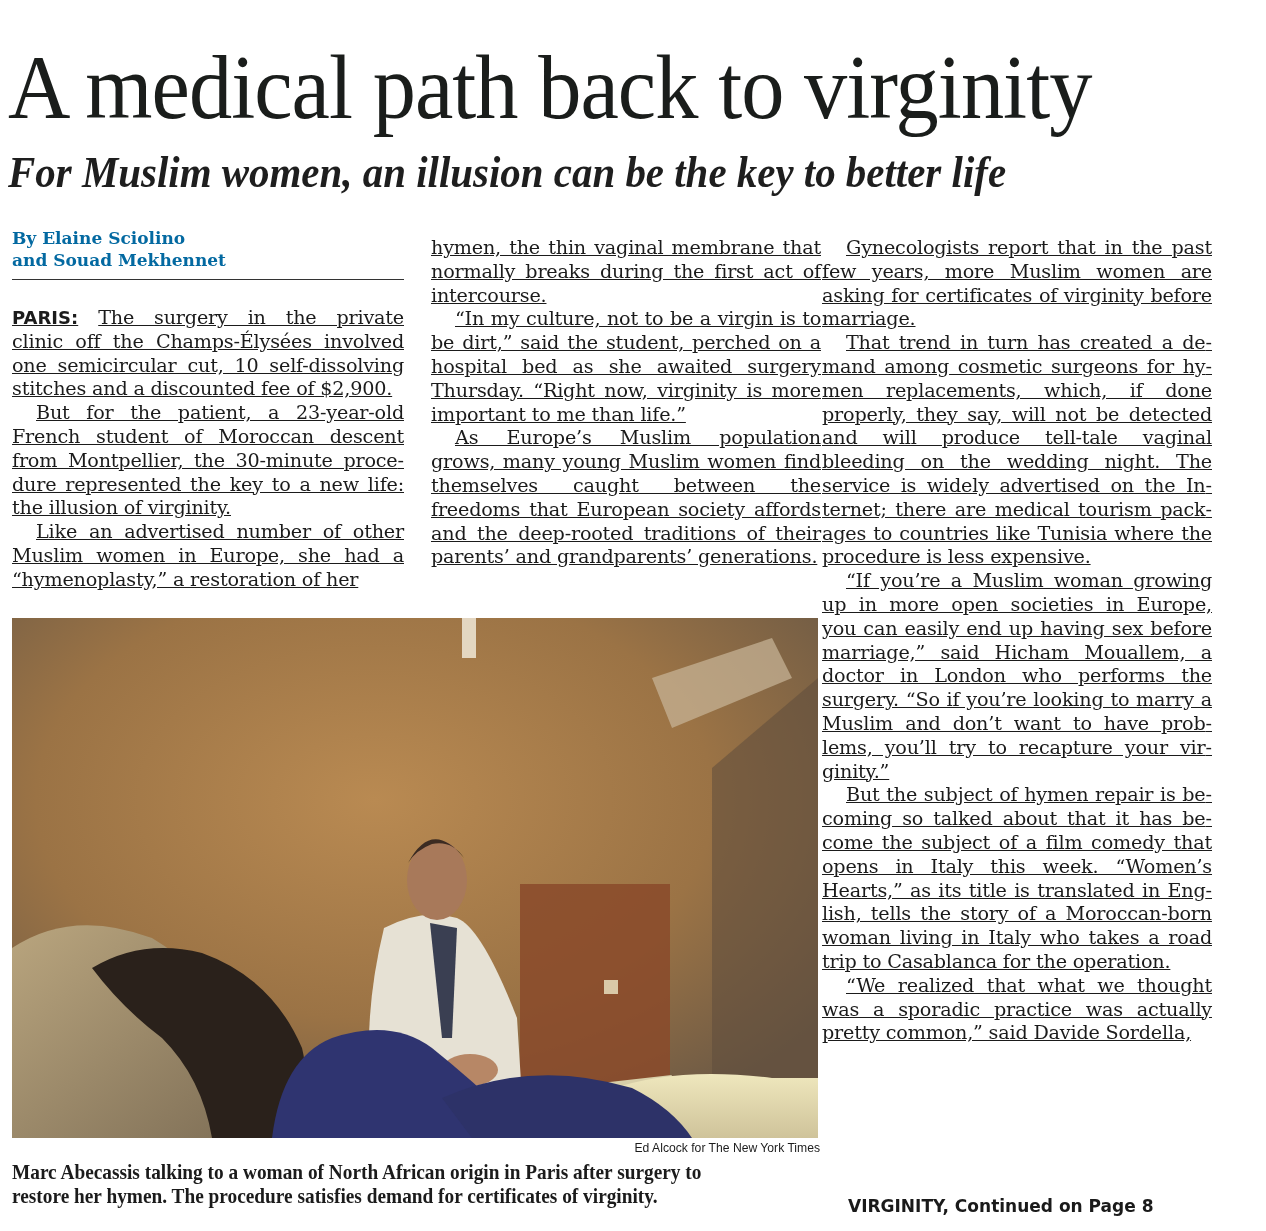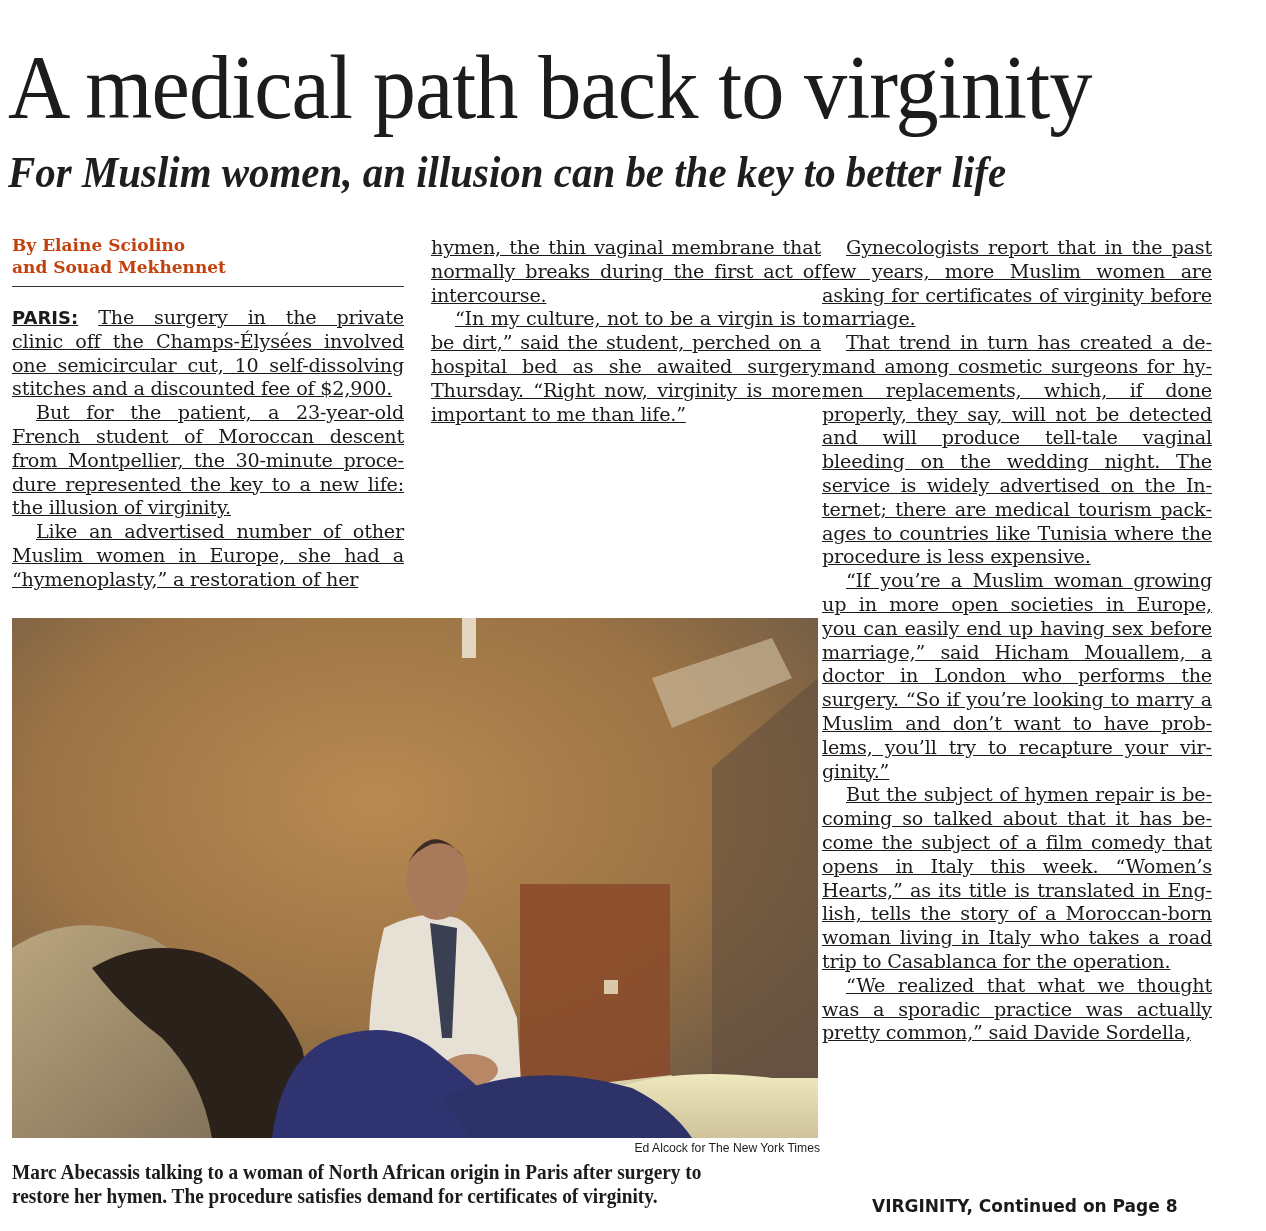--- a/index.html
+++ b/index.html
@@ -5,27 +5,27 @@
   html, body { margin: 0; padding: 0; background: #ffffff; }
   body { width: 1266px; height: 1231px; position: relative; overflow: hidden; color: #1c1c1c; font-family: "DejaVu Serif", serif; }
   .headline { position: absolute; left: 8px; top: 38px; width: 1250px; font-family: "Liberation Serif", serif; font-size: 90px; line-height: 100px; letter-spacing: -1px; color: #1a1d1b; white-space: nowrap; margin: 0; font-weight: normal; transform: scaleX(0.96); transform-origin: left top; }
   .deck { position: absolute; left: 8px; top: 148px; font-family: "Liberation Serif", serif; font-style: italic; font-weight: bold; font-size: 44px; line-height: 50px; color: #1e1e1e; white-space: nowrap; margin: 0; transform: scaleX(0.93); transform-origin: left top; }
   .col { position: absolute; font-family: "DejaVu Serif", serif; font-size: 19.2px; line-height: 23.8px; text-align: justify; color: #1b1b1b; letter-spacing: -0.2px; }
   .col p { margin: 0; text-indent: 24px; hyphens: manual; text-decoration: underline; }
   .col p.noindent { text-indent: 0; }
   .col1 { left: 12px; top: 306px; width: 392px; }
   .col2 { left: 431px; top: 236px; width: 390px; }
   .col3 { left: 822px; top: 236px; width: 390px; }
-  .byline { position: absolute; left: 12px; top: 234px; width: 392px; font-family: "DejaVu Serif", serif; font-weight: bold; font-size: 17px; line-height: 22px; color: #c2410c; padding-bottom: 8px; border-bottom: 1.5px solid #333; }
+  .byline { position: absolute; left: 12px; top: 227px; width: 392px; font-family: "DejaVu Serif", serif; font-weight: bold; font-size: 17px; line-height: 22px; color: #0369a1; padding-bottom: 8px; border-bottom: 1.5px solid #333; }
   .dateline { font-family: "DejaVu Sans", sans-serif; font-weight: bold; font-size: 18px; letter-spacing: 0; margin-right: 20px; }
   .photo { position: absolute; left: 12px; top: 618px; width: 806px; height: 520px; overflow: hidden; background: linear-gradient(180deg, #8d6a3f 0%, #a77c4a 30%, #8a6a43 55%, #6c5a44 100%); }
   .credit { position: absolute; left: 400px; top: 1140px; width: 420px; text-align: right; font-family: "Liberation Sans", sans-serif; font-size: 13.5px; color: #1c1c1c; transform: scaleX(0.9); transform-origin: right top; }
   .caption { position: absolute; left: 12px; top: 1160px; width: 820px; font-family: "Liberation Serif", serif; font-weight: bold; font-size: 21px; line-height: 24px; color: #1b1b1b; transform: scaleX(0.92); transform-origin: left top; white-space: nowrap; }
   .caption div { white-space: nowrap; }
-  .jump { position: absolute; left: 872px; top: 1196px; font-family: "DejaVu Sans", sans-serif; font-weight: bold; font-size: 17px; color: #1a1a1a; }
+  .jump { position: absolute; left: 848px; top: 1196px; font-family: "DejaVu Sans", sans-serif; font-weight: bold; font-size: 17px; color: #1a1a1a; }
   svg { display: block; }
 </style>
 </head>
 <body>
 
 <h1 class="headline">A medical path back to virginity</h1>
 <h2 class="deck">For Muslim women, an illusion can be the key to better life</h2>
 
 <div class="byline">
   <div>By Elaine Sciolino</div>
@@ -34,20 +34,21 @@
 
 <div class="col col1">
   <p class="noindent"><span class="dateline">PARIS:</span><span>The surgery in the private clinic off the Champs-Élysées involved one semicircular cut, 10 self-dissolving stitches and a discounted fee of $2,900.</span></p>
   <p>But for the patient, a 23-year-old French student of Moroccan descent from Montpellier, the 30-minute proce­dure represented the key to a new life: the illusion of virginity.</p>
   <p>Like an advertised number of other Muslim women in Europe, she had a “hymenoplasty,” a restoration of her</p>
 </div>
 
 <div class="col col2">
   <p class="noindent">hymen, the thin vaginal membrane that normally breaks during the first act of intercourse.</p>
   <p>“In my culture, not to be a virgin is to be dirt,” said the student, perched on a hospital bed as she awaited surgery Thursday. “Right now, virginity is more important to me than life.”</p>
+  <p>As Europe’s Muslim population grows, many young Muslim women find themselves caught between the freedoms that European society affords and the deep-rooted traditions of their parents’ and grandparents’ genera­tions.</p>
 </div>
 
 <div class="col col3">
   <p>Gynecologists report that in the past few years, more Muslim women are asking for certificates of virginity be­fore marriage.</p>
   <p>That trend in turn has created a de­mand among cosmetic surgeons for hy­men replacements, which, if done properly, they say, will not be detected and will produce tell-tale vaginal bleeding on the wedding night. The service is widely advertised on the In­ternet; there are medical tourism pack­ages to countries like Tunisia where the procedure is less expensive.</p>
   <p>“If you’re a Muslim woman growing up in more open societies in Europe, you can easily end up having sex before marriage,” said Hicham Mouallem, a doctor in London who performs the surgery. “So if you’re looking to marry a Muslim and don’t want to have prob­lems, you’ll try to recapture your vir­ginity.”</p>
   <p>But the subject of hymen repair is be­coming so talked about that it has be­come the subject of a film comedy that opens in Italy this week. “Women’s Hearts,” as its title is translated in Eng­lish, tells the story of a Moroccan-born woman living in Italy who takes a road trip to Casablanca for the operation.</p>
   <p>“We realized that what we thought was a sporadic practice was actually pretty common,” said Davide Sordella,</p>
 </div>
 

